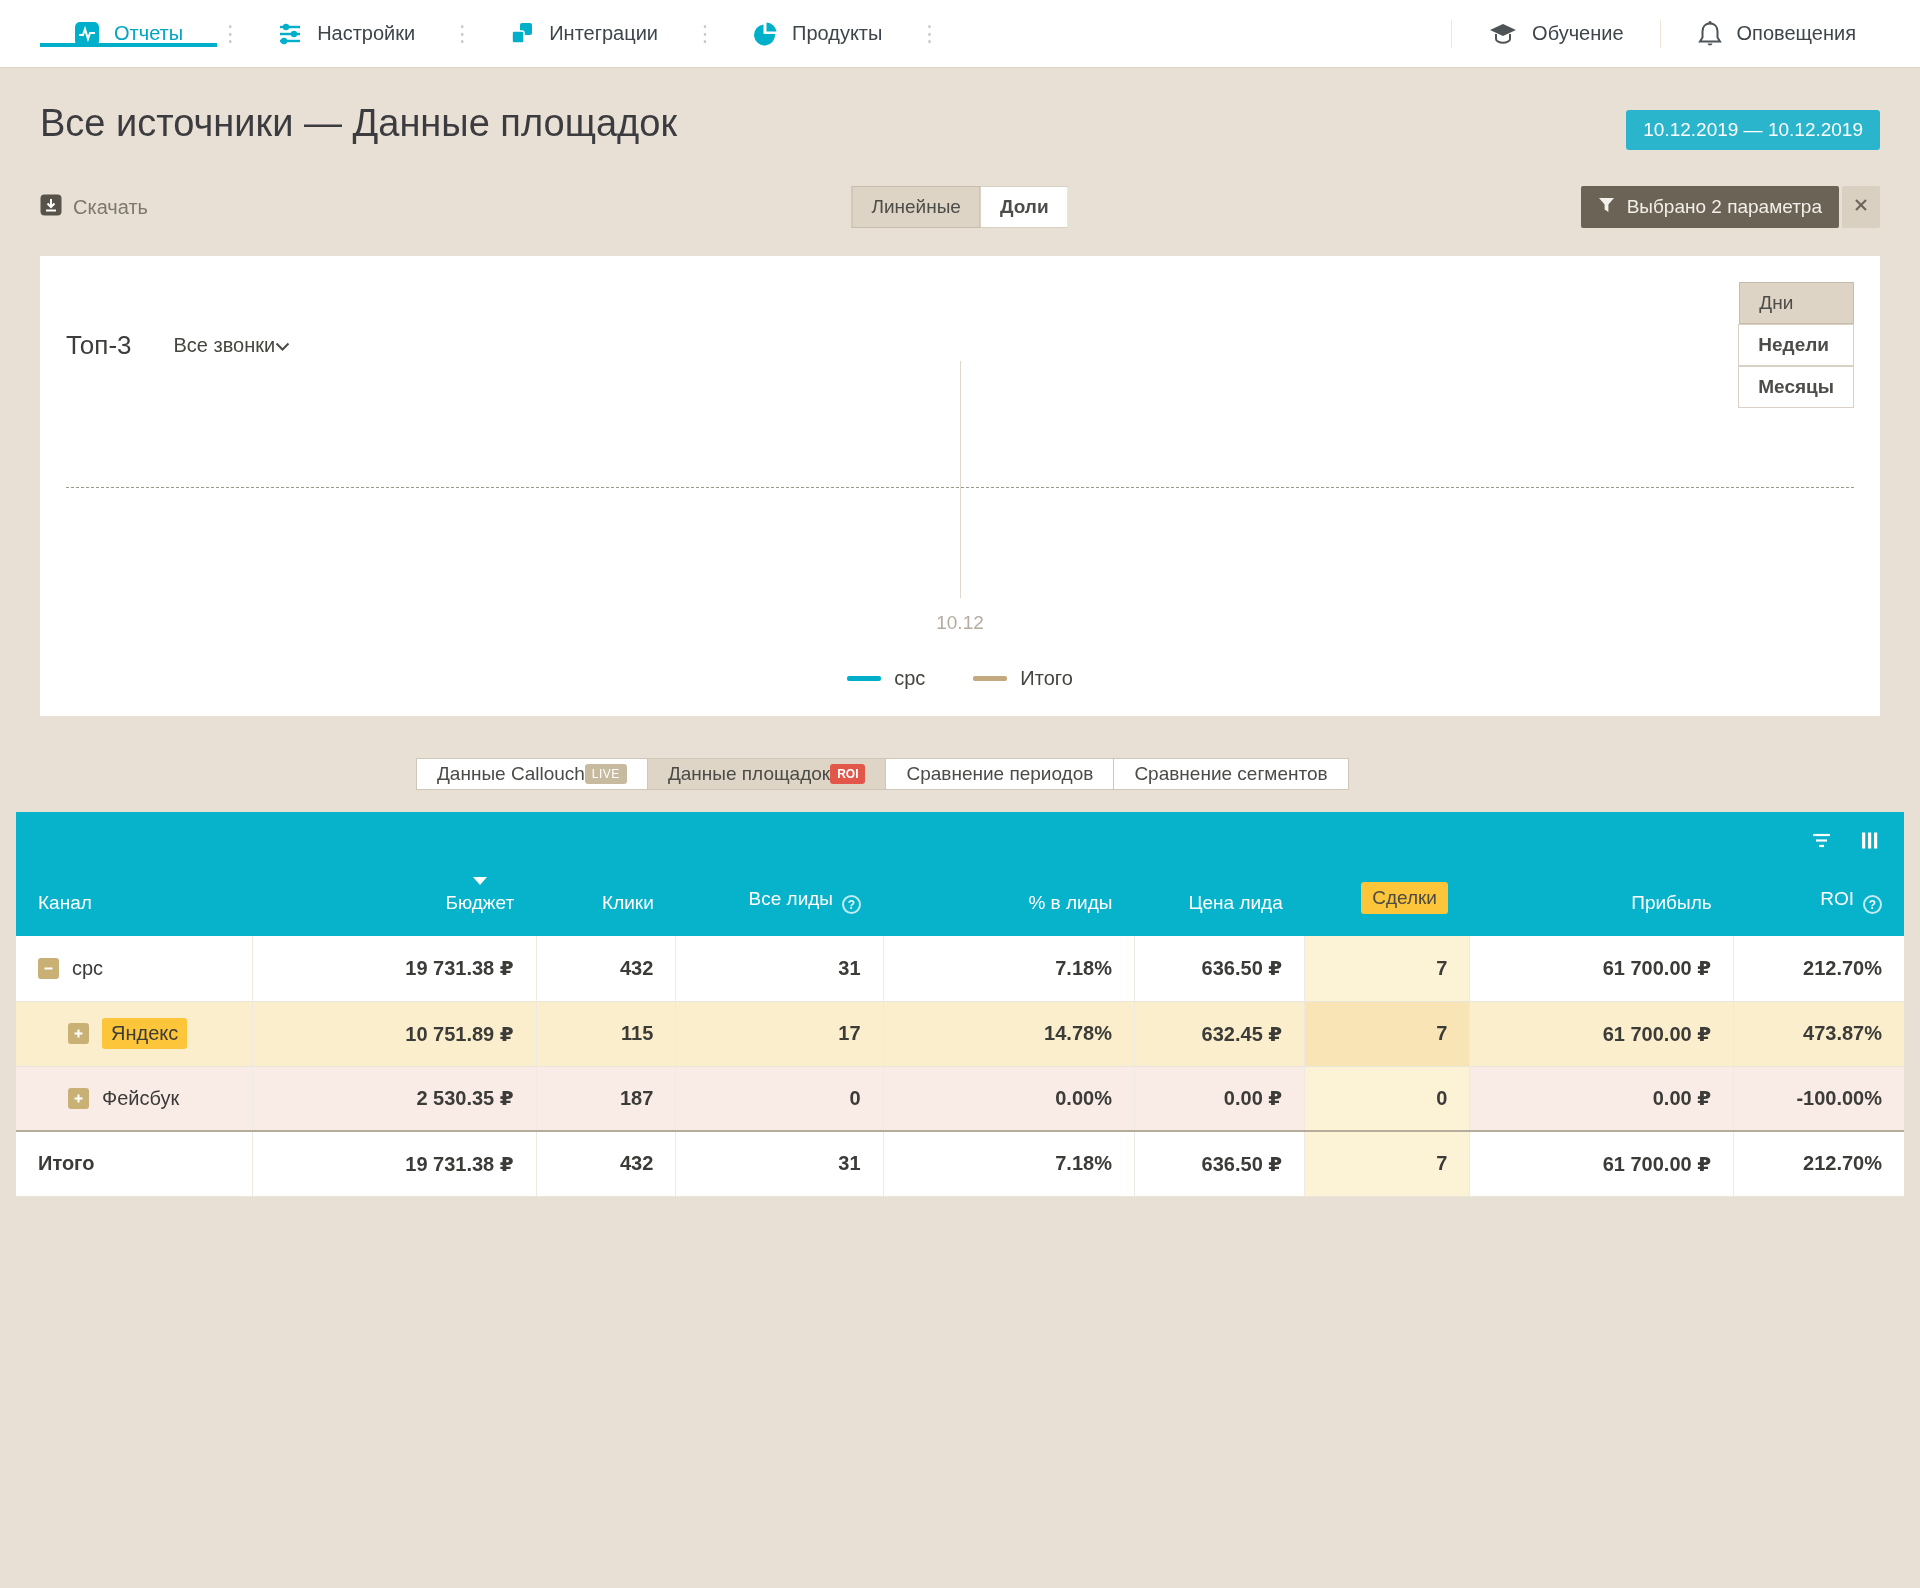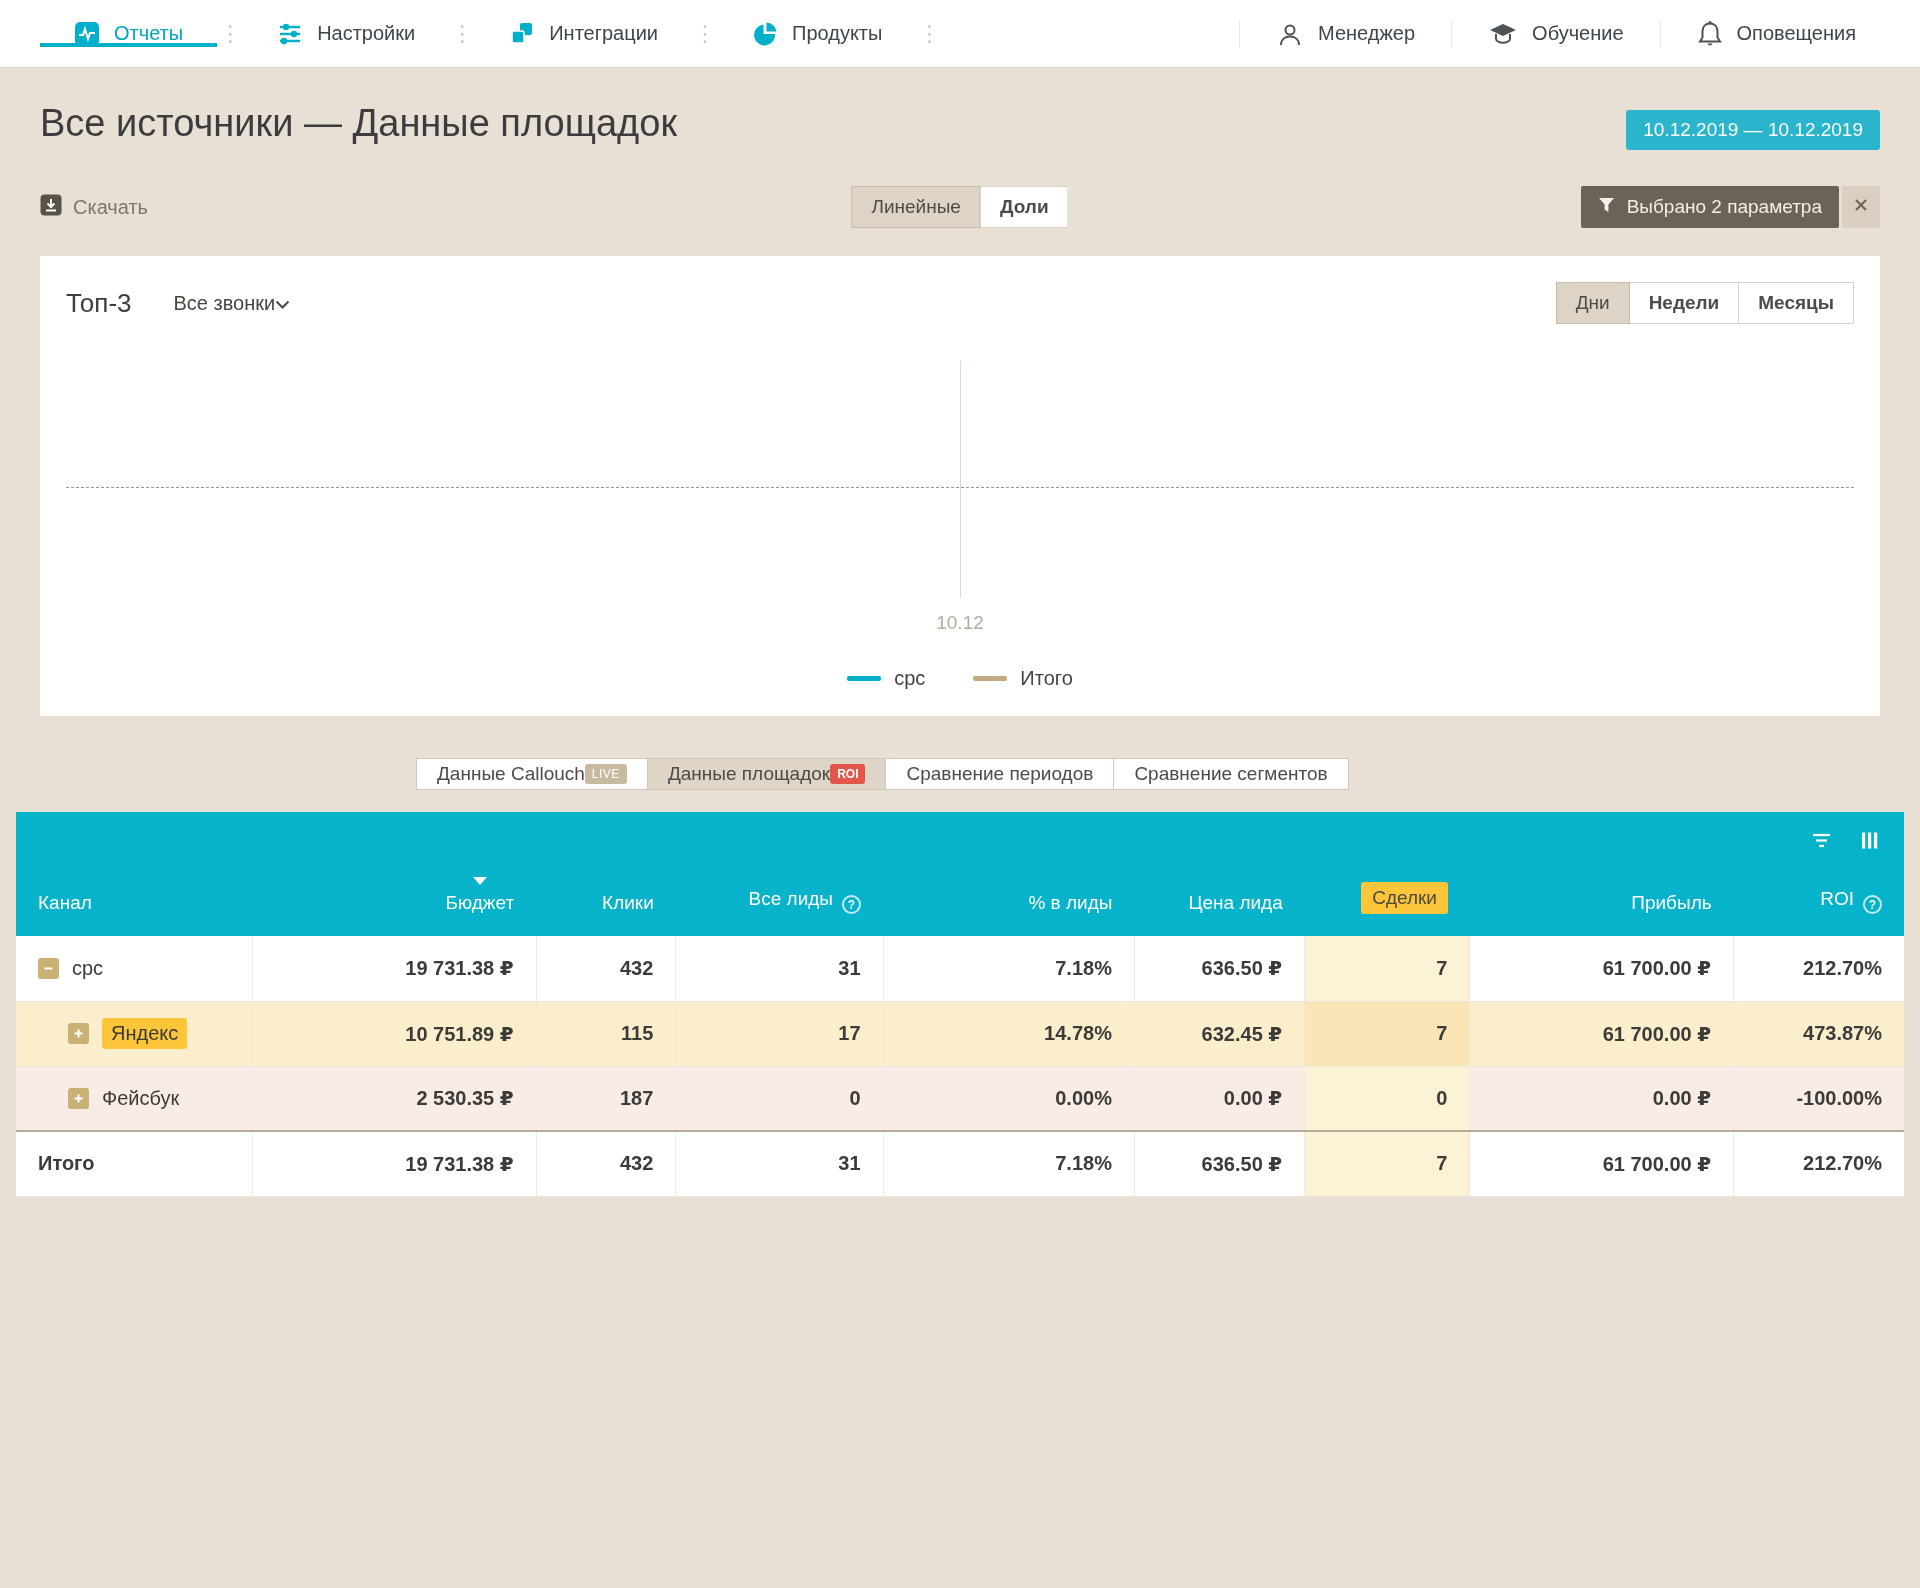--- a/index.html
+++ b/index.html
@@ -45,21 +45,21 @@
                 border-radius:2px; cursor:pointer; }
   .filter-close { width:38px; height:42px; margin-left:3px; background:#d9d0c2;
                   display:flex; align-items:center; justify-content:center;
                   border-radius:2px; cursor:pointer; }
 
   
   .chart-panel { margin:28px 40px 0; background:#fff; height:460px; position:relative; }
   .chart-head { display:flex; align-items:center; padding:26px 26px 0; }
   .top3 { font-size:26px; color:#3d3d3b; margin-right:42px; }
   .metric-dd { display:flex; align-items:center; font-size:20px; color:#46463f; cursor:pointer; }
-  .period-toggle { margin-left:auto; display:flex; }
+  .period-toggle { margin-left:auto; display:flex;flex-direction:column; }
   .plot { position:absolute; left:0; right:0; top:105px; bottom:118px; }
   .dashed-line { position:absolute; left:26px; right:26px; top:53%; border-top:1px dashed #9d978c; }
   .v-line { position:absolute; left:50%; top:0; bottom:0; width:1px; background:#ded8cd; }
   .x-tick { position:absolute; left:50%; transform:translateX(-50%); bottom:-36px;
             color:#b3ac9f; font-size:19px; }
   .legend { position:absolute; left:0; right:0; bottom:26px; display:flex; justify-content:center;
             gap:48px; align-items:center; font-size:20px; color:#45453f; }
   .legend-item { display:flex; align-items:center; }
   .legend-dash { width:34px; height:5px; border-radius:2px; margin-right:13px; }
   .dash-cpc { background:#00aec9; }
@@ -161,29 +161,20 @@
           <svg width="26" height="26" viewBox="0 0 26 26">
               <path d="M11.5 3.5 A10.5 10.5 0 1 0 23 13 L11.5 13 Z" fill="#00b0cb"></path>
               <path d="M14.5 1.5 A10.5 10.5 0 0 1 24.5 10.5 L14.5 10.5 Z" fill="#00b0cb"></path>
             </svg>
         </span>
         <span>Продукты</span>
       </div>
       <span class="nav-dots"></span>
     </div>
     <div class="nav-right">
-      <div class="nav-user">
-        <span class="nav-icon">
-          <svg width="28" height="28" viewBox="0 0 28 28" fill="none" stroke="#4d5357" stroke-width="2">
-              <circle cx="14" cy="10" r="4.5"></circle>
-              <path d="M5 25 c0-5.5 4-8.5 9-8.5 s9 3 9 8.5"></path>
-            </svg>
-        </span>
-        <span>Менеджер</span>
-      </div>
       <div class="nav-user">
         <span class="nav-icon">
           <svg width="30" height="26" viewBox="0 0 30 26">
               <path d="M15 3 L28 9 L15 15 L2 9 Z" fill="#4d5357"></path>
               <path d="M8 13 v5 c0 2.2 3.5 3.8 7 3.8 s7 -1.6 7 -3.8 v-5" fill="none" stroke="#4d5357" stroke-width="2"></path>
             </svg>
         </span>
         <span>Обучение</span>
       </div>
       <div class="nav-user">

